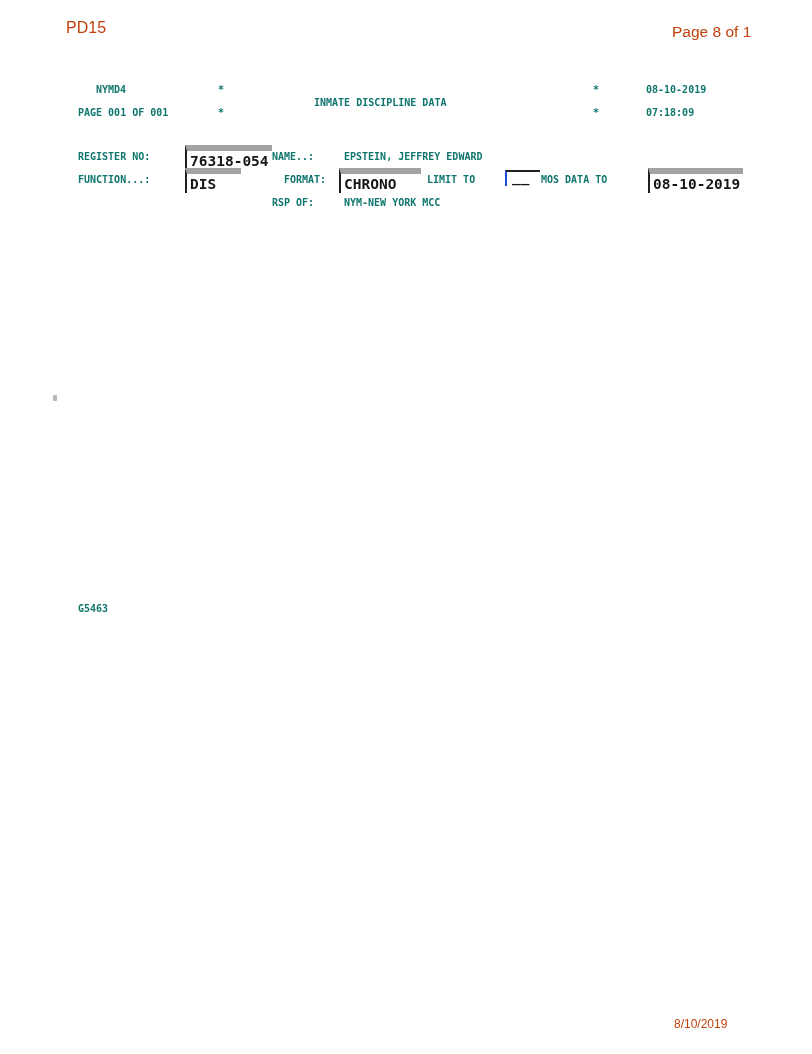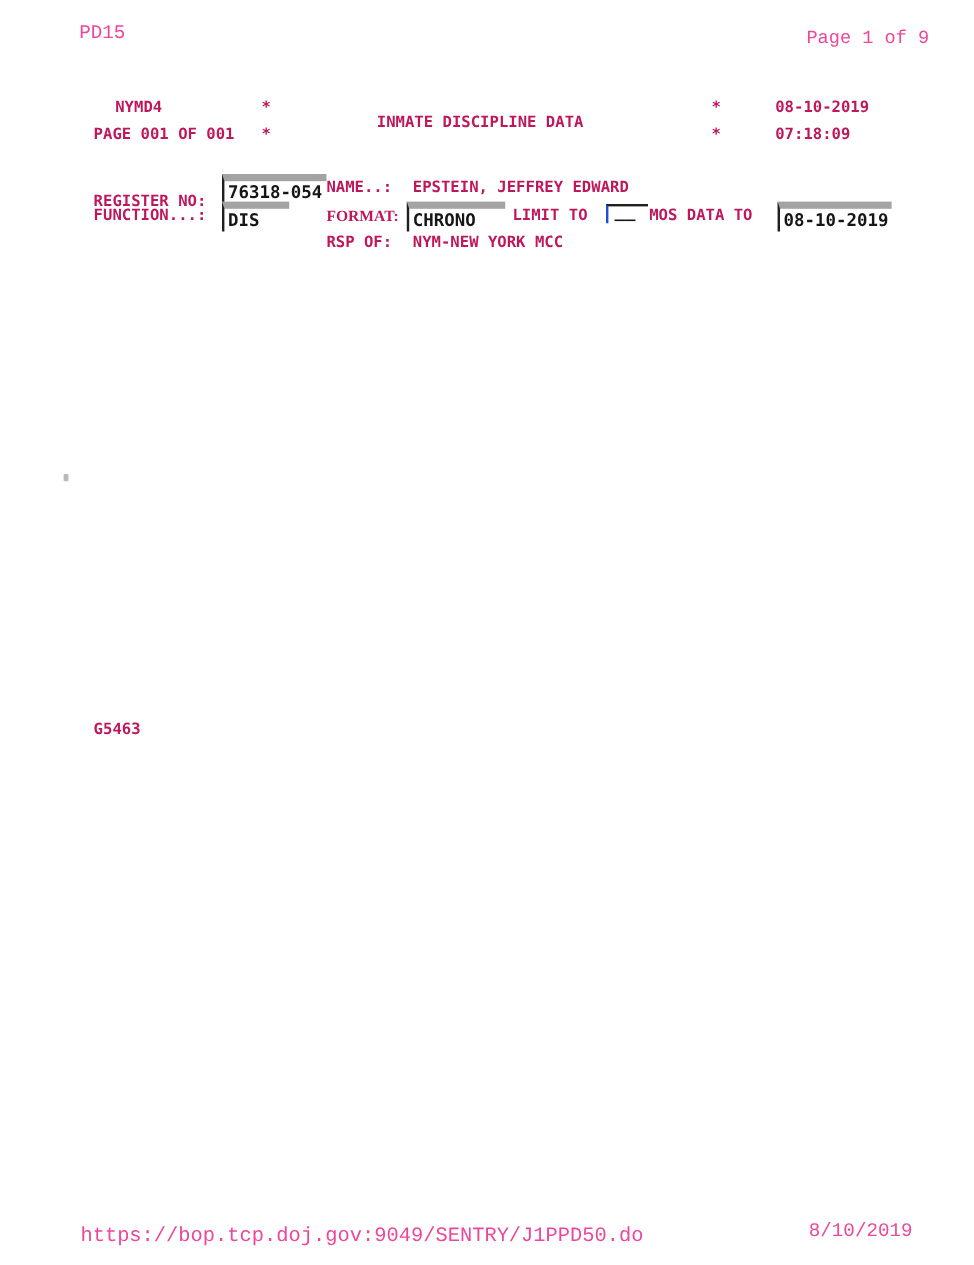--- a/index.html
+++ b/index.html
@@ -10,33 +10,33 @@
     overflow: hidden;
     font-family: "Liberation Serif", serif;
     color: #1c1c1c;
   }
   .page { position: absolute; inset: 0; }
 
   
   .serif-abs {
     position: absolute;
     white-space: pre;
-    font-family: Liberation Mono, monospace;
-    color: #ec4899;
+    font-family: Liberation Sans, sans-serif;
+    color: #c2410c;
   }
 
   
   .mono-abs {
     position: absolute;
     white-space: pre;
     font-family: "DejaVu Sans Mono", monospace;
     font-weight: bold;
-    font-size: 13px;
+    font-size: 10px;
     line-height: 15px;
-    color: #be185d;
+    color: #0f766e;
     letter-spacing: 0;
   }
 
   
   .fieldbox {
     position: absolute;
     border-top: 6px solid #a3a3a3;
     border-left: 2px solid #1f1f1f;
     padding: 3px 3px 1px 3px;
     font-family: "DejaVu Sans Mono", monospace;
@@ -69,50 +69,49 @@
     background: #b9b9b9;
     border-radius: 1px;
   }
 </style>
 </head>
 <body>
 
 <div class="page">
 
   <span class="serif-abs" style="left:66px; top:19px; font-size:16px;">PD15</span>
-  <span class="serif-abs" style="left:672px; top:23px; font-size:15.5px;">Page 1 of 9</span>
+  <span class="serif-abs" style="left:672px; top:23px; font-size:15.5px;">Page 8 of 1</span>
 
   <span class="mono-abs" style="left:96px;  top:82px;">NYMD4</span>
   <span class="mono-abs" style="left:218px; top:82px;">*</span>
   <span class="mono-abs" style="left:314px; top:82px;margin-top:13px;">INMATE DISCIPLINE DATA</span>
   <span class="mono-abs" style="left:593px; top:82px;">*</span>
   <span class="mono-abs" style="left:646px; top:82px;">08-10-2019</span>
 
   <span class="mono-abs" style="left:78px;  top:105px;">PAGE 001 OF 001</span>
   <span class="mono-abs" style="left:218px; top:105px;">*</span>
   <span class="mono-abs" style="left:593px; top:105px;">*</span>
   <span class="mono-abs" style="left:646px; top:105px;">07:18:09</span>
 
-  <span class="mono-abs" style="left:78px;  top:149px;margin-top:12px;">REGISTER NO:</span>
+  <span class="mono-abs" style="left:78px;  top:149px;">REGISTER NO:</span>
   <span class="fieldbox" style="left:185px; top:145px;">76318-054</span>
   <span class="mono-abs" style="left:272px; top:149px;">NAME..:</span>
   <span class="mono-abs" style="left:344px; top:149px;">EPSTEIN, JEFFREY EDWARD</span>
 
   <span class="mono-abs" style="left:78px;  top:172px;">FUNCTION...:</span>
   <span class="fieldbox pad-r25" style="left:185px; top:168px;">DIS</span>
-  <span class="mono-abs" style="left:272px; top:172px;font-family:Liberation Serif, serif;">FORMAT:</span>
+  <span class="mono-abs" style="left:284px; top:172px;">FORMAT:</span>
   <span class="fieldbox pad-r25" style="left:339px; top:168px;">CHRONO</span>
   <span class="mono-abs" style="left:427px; top:172px;">LIMIT TO</span>
   <span class="emptybox" style="left:505px; top:170px;">__</span>
   <span class="mono-abs" style="left:541px; top:172px;">MOS DATA TO</span>
   <span class="fieldbox" style="left:648px; top:168px;">08-10-2019</span>
 
   <span class="mono-abs" style="left:272px; top:195px;">RSP OF:</span>
   <span class="mono-abs" style="left:344px; top:195px;">NYM-NEW YORK MCC</span>
 
   <span class="speck"></span>
 
   <span class="mono-abs" style="left:78px;  top:601px;">G5463</span>
 
-  <span class="serif-abs" style="left:67px;  top:1021px; font-size:17px;">https://bop.tcp.doj.gov:9049/SENTRY/J1PPD50.do</span>
-  <span class="serif-abs" style="left:674px; top:1017px; font-size:16px;">8/10/2019</span>
+  <span class="serif-abs" style="left:674px; top:1017px; font-size:12px;">8/10/2019</span>
 
 </div>
 
 </body></html>

